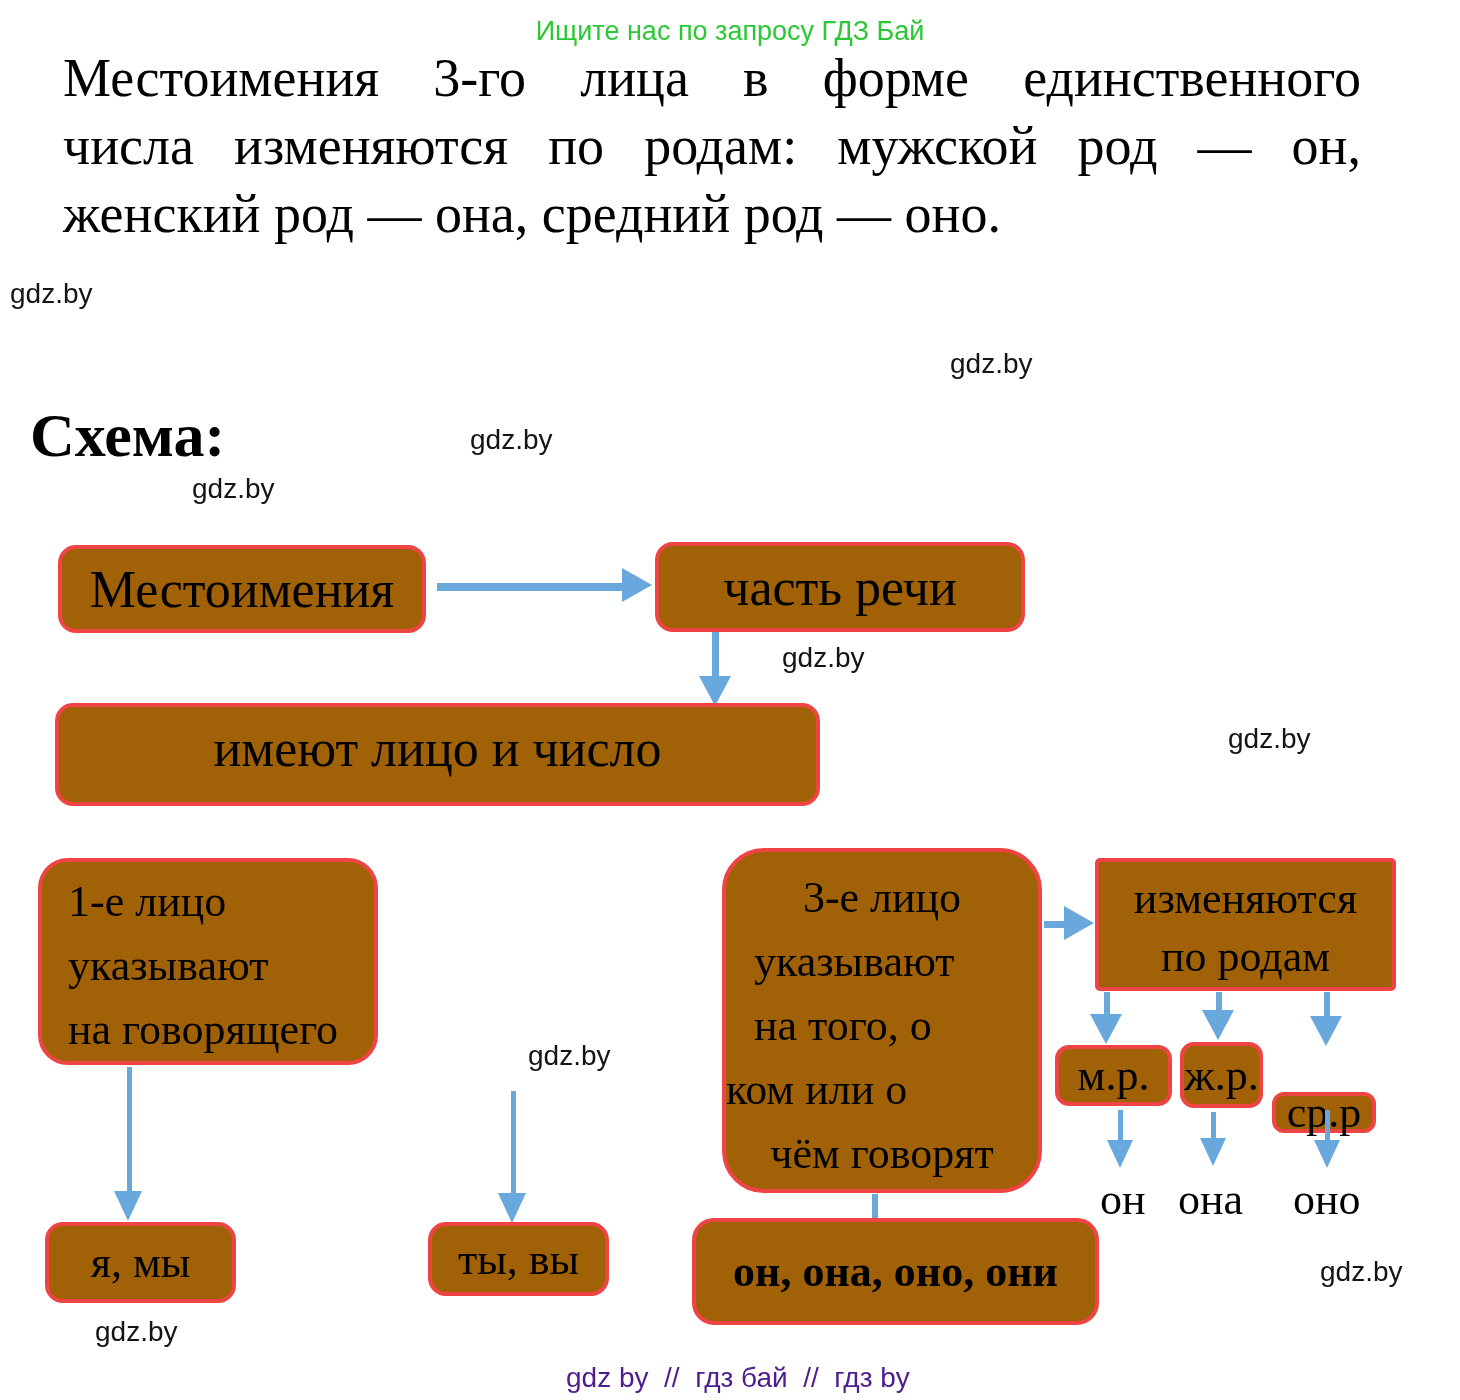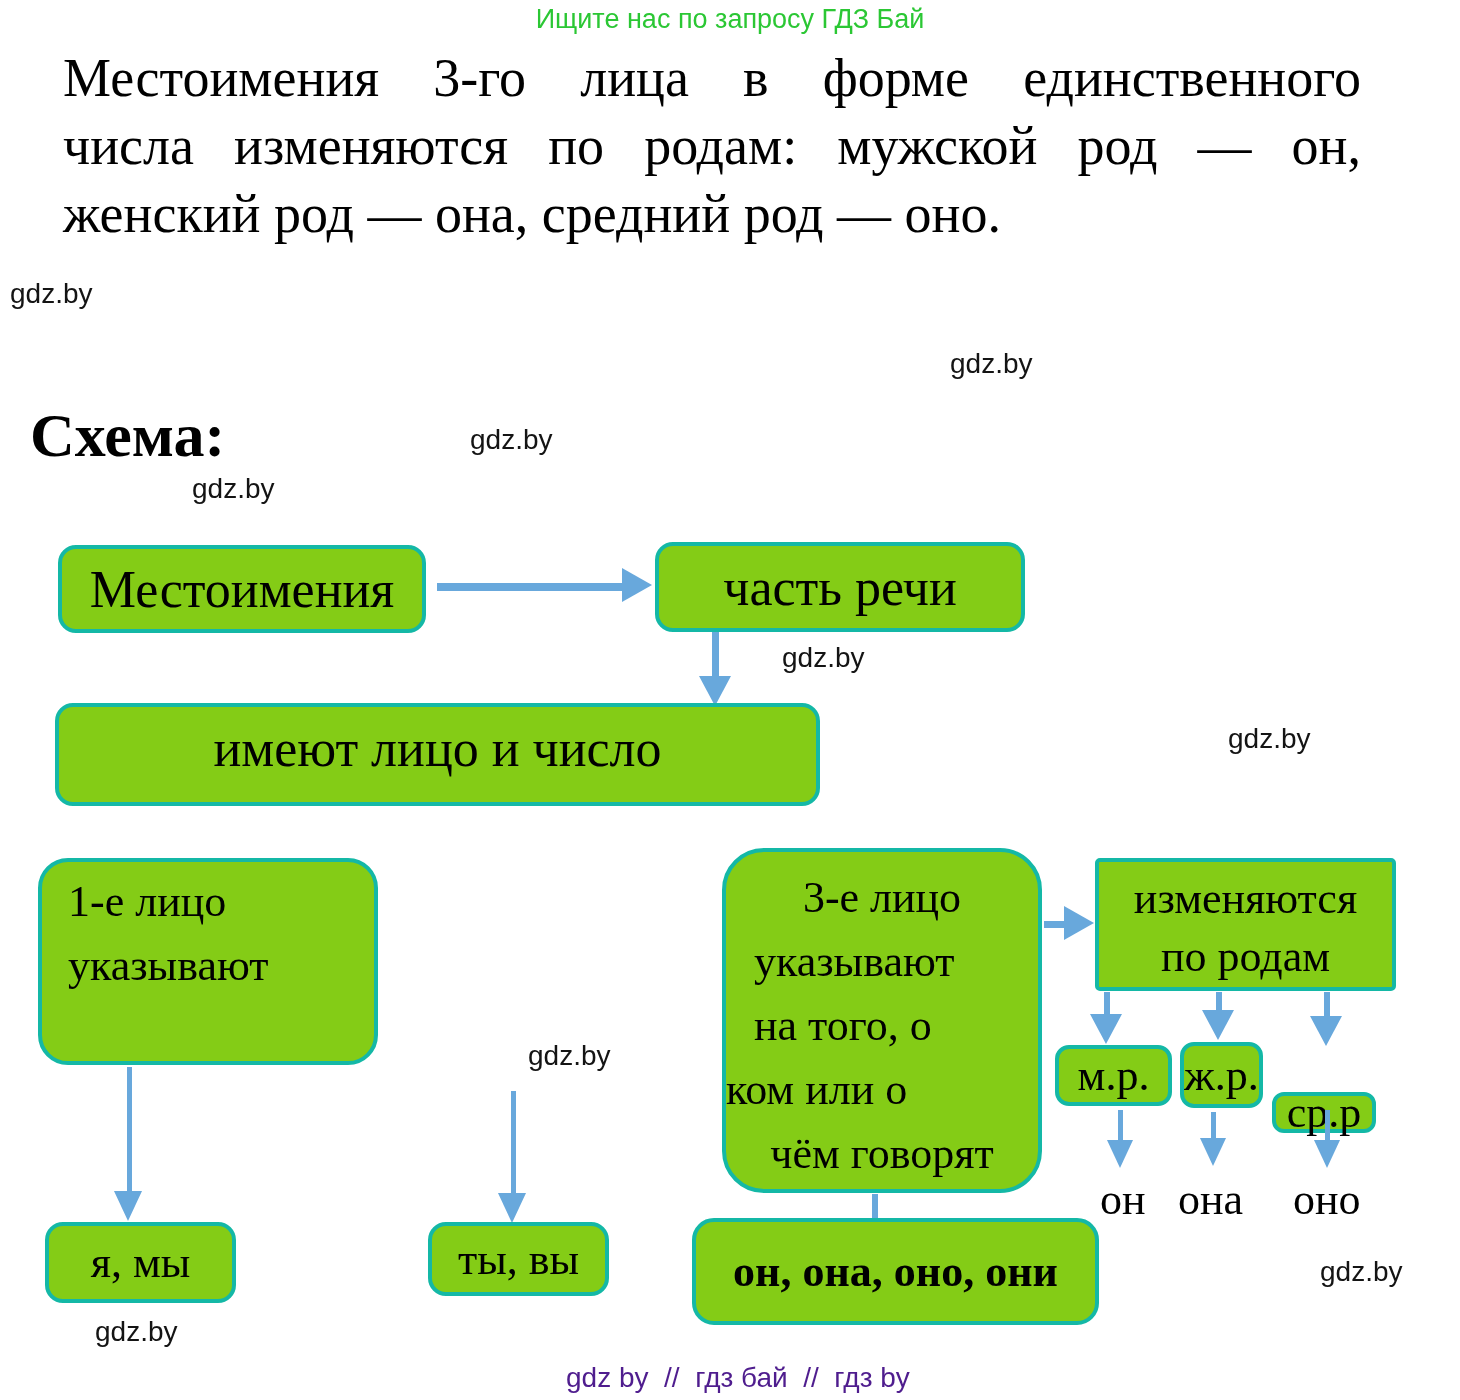--- a/index.html
+++ b/index.html
@@ -7,21 +7,21 @@
     position: relative;
     width: 1460px;
     height: 1400px;
     background: #ffffff;
     overflow: hidden;
     font-family: "Liberation Serif", serif;
     color: #000;
   }
   .promo {
     position: absolute;
-    left: 0; right: 0; top: 4px;
+    left: 0; right: 0; top: 16px;
     text-align: center;
     font-family: "Liberation Sans", sans-serif;
     font-size: 27px;
     color: #2bc734;
   }
   .para {
     position: absolute;
     left: 63px; top: 44px;
     width: 1298px;
     font-size: 54px;
@@ -38,23 +38,23 @@
   }
   .heading {
     position: absolute;
     left: 30px; top: 400px;
     font-size: 62px;
     font-weight: bold;
   }
   .box {
     position: absolute;
     box-sizing: border-box;
-    border: 4px solid #14b8a6;
+    border: 4px solid #ef4444;
     border-radius: 18px;
-    background: #84cc16;
+    background: #a16207;
   }
   .center-flex {
     display: flex;
     align-items: center;
     justify-content: center;
     text-align: center;
   }
   .line { display: block; }
   .vline, .hline { position: absolute; background: #68a8dc; }
   .tri { position: absolute; width: 0; height: 0; }
@@ -118,20 +118,21 @@
   <div>
     <div class="vline" style="left:712px; top:632px; width:7px; height:48px;"></div>
     <div class="tri down" style="left:699px; top:676px;"></div>
   </div>
 
   <div class="box" style="left:55px; top:703px; width:765px; height:103px; font-size:52px; text-align:center; padding-top:12px;">имеют лицо и число</div>
 
   <div class="box" style="left:38px; top:858px; width:340px; height:207px; border-radius:30px; font-size:44px; line-height:64px; padding:8px 0 0 26px;">
     <span class="line">1-е лицо</span>
     <span class="line">указывают</span>
+    <span class="line">на говорящего</span>
   </div>
 
 
   <div class="box" style="left:722px; top:848px; width:320px; height:345px; border-radius:42px; font-size:44px; line-height:64px; padding-top:14px;">
     <span class="line" style="text-align:center;">3-е лицо</span>
     <span class="line" style="padding-left:28px;">указывают</span>
     <span class="line" style="padding-left:28px;">на того, о</span>
     <span class="line" style="text-align:left;">ком или о</span>
     <span class="line" style="text-align:center;">чём говорят</span>
   </div>

